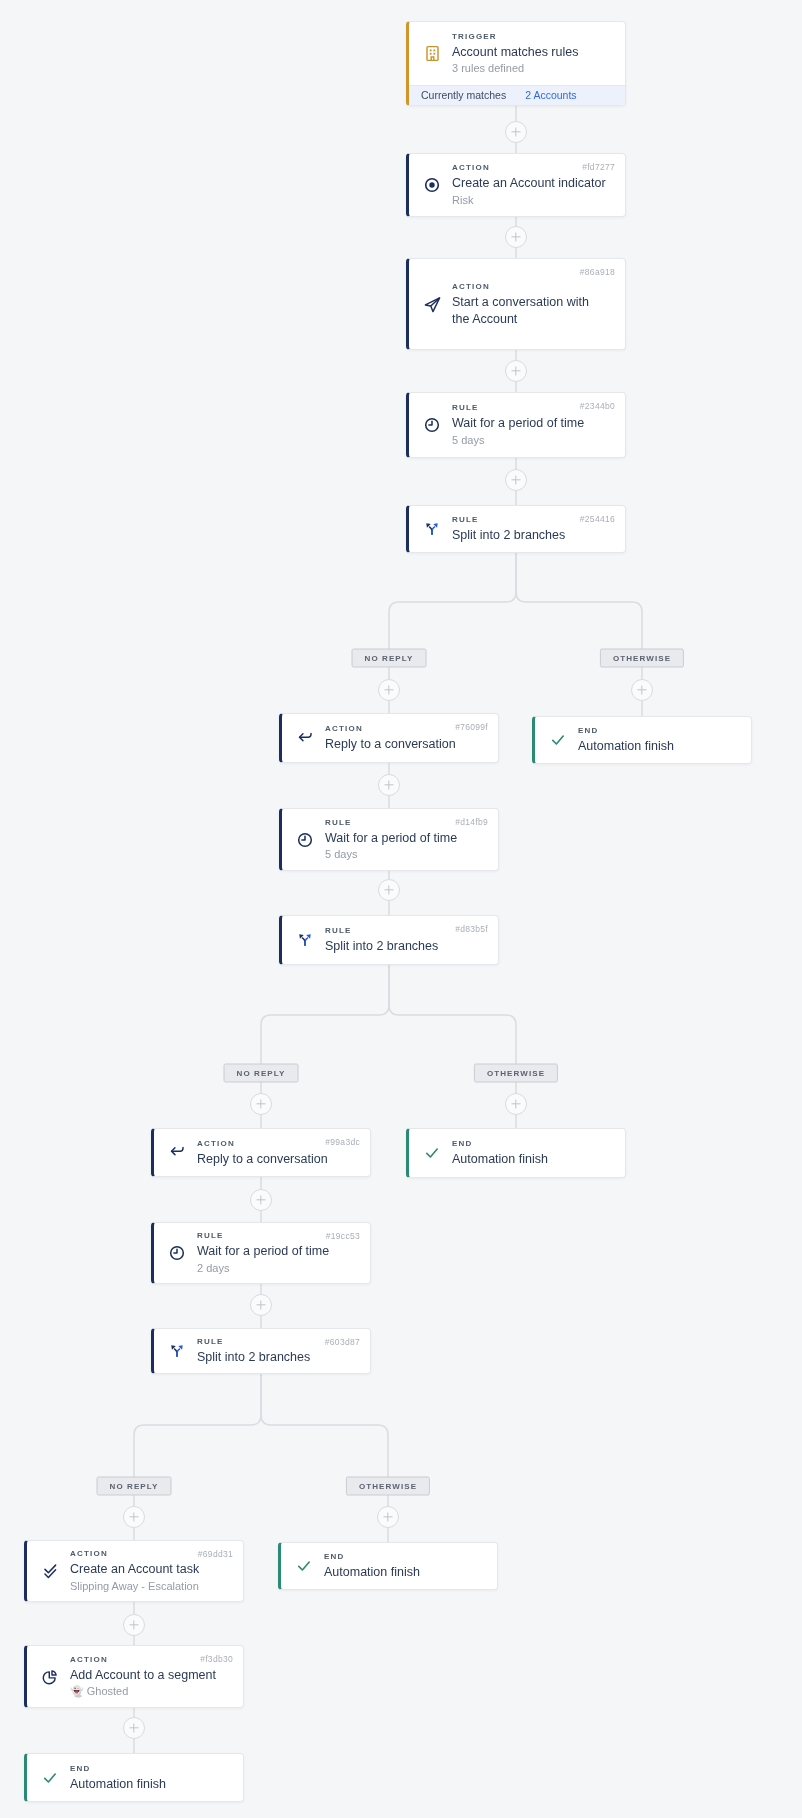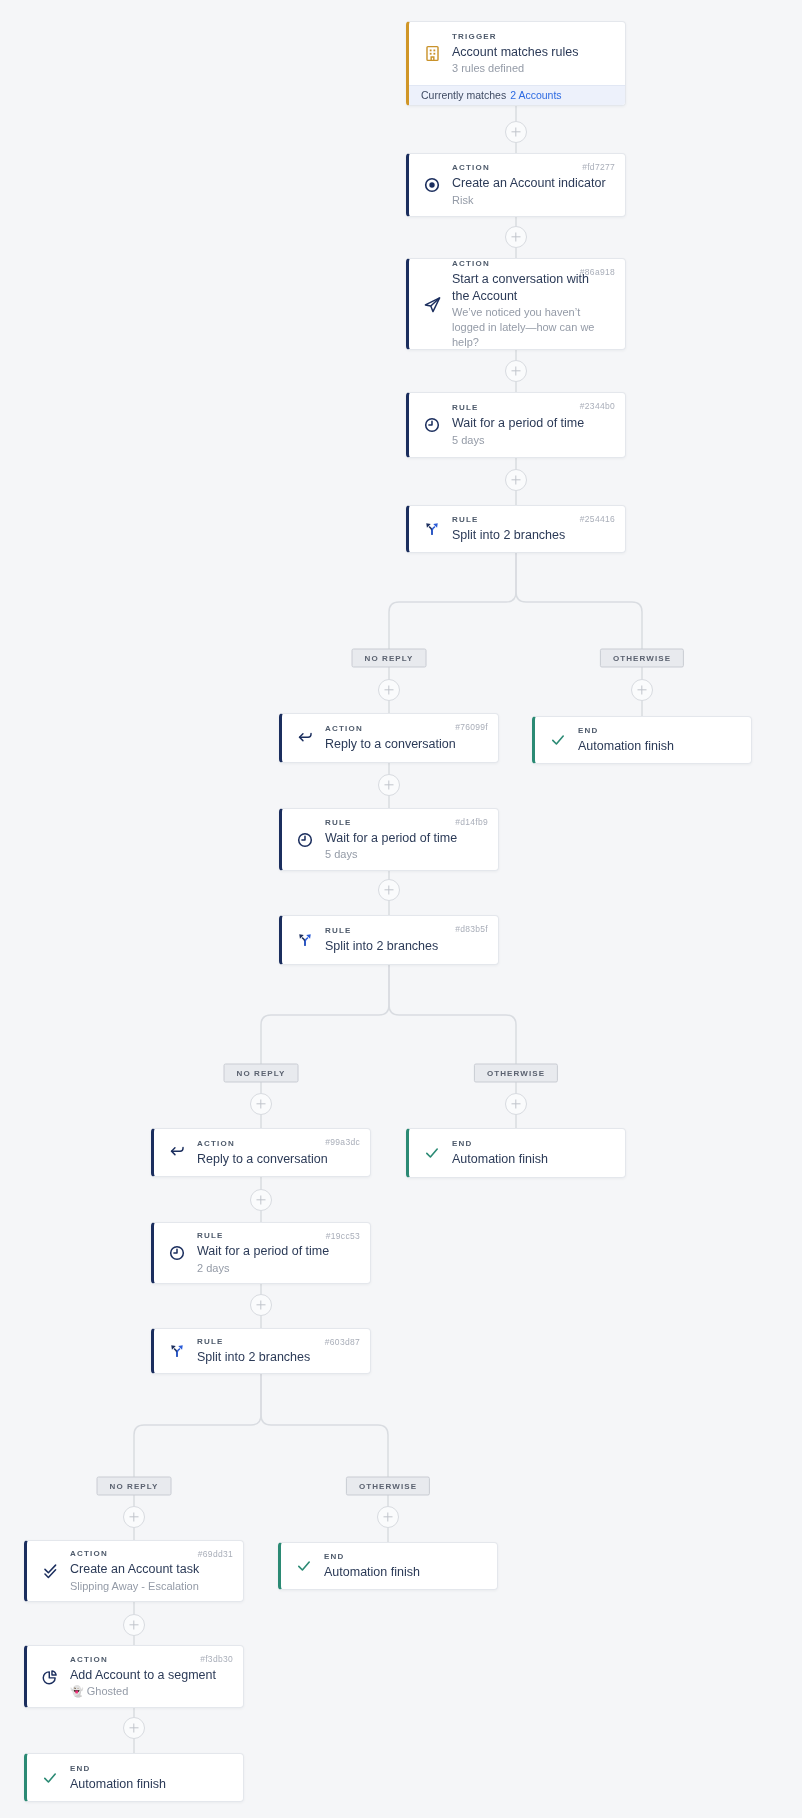--- a/index.html
+++ b/index.html
@@ -25,21 +25,21 @@
     display:flex;flex-direction:column;justify-content:center;
     padding:8px 10px 8px 43px;
   }
   .card.trigger{border-left-color:#d09627;padding:0;justify-content:center;}
   .card.end{border-left-color:#2b8a74;}
   .trigger-body{position:relative;height:65px;display:flex;flex-direction:column;justify-content:center;padding:0 10px 0 43px;box-sizing:border-box;}
   .trigger-footer{
     height:20px;background:#edf1fb;border-top:1px solid #e1e7f4;
     border-radius:0 0 3px 0;
     display:flex;align-items:center;padding-left:12px;
-    font-size:10.5px;color:#3f4b63;white-space:nowrap;
+    font-size:10.5px;color:#3f4b63;white-space:nowrap;gap:15px;
   }
   .trigger-footer .link{color:#2e6be2;font-weight:400;margin-left:4px;}
   .icon{
     position:absolute;left:12px;top:50%;transform:translateY(-50%);
     width:22px;height:22px;display:flex;align-items:center;justify-content:center;
   }
   .trigger-body .icon{top:50%;}
   .kind{font-size:8px;font-weight:700;letter-spacing:1.2px;color:#4e5a6b;line-height:1.4;}
   .title{font-size:12.5px;color:#2b3a57;line-height:1.32;margin-top:2px;}
   .title.w150{max-width:152px;}
@@ -126,21 +126,20 @@
   <div class="card" style="left:406px;top:258px;width:220px;height:92px">
     <span class="icon">
       <svg width="19" height="19" viewBox="0 0 20 20">
         <path d="M2.5 10.5 L17.5 3 L10.5 17.5 L8.2 11.5 Z" fill="none" stroke="#1b2e5e" stroke-width="1.5" stroke-linejoin="round"></path>
         <path d="M8.2 11.5 L17.5 3" fill="none" stroke="#1b2e5e" stroke-width="1.5"></path>
       </svg>
     </span>
     <div class="hash">#86a918</div>
     <div class="kind">ACTION</div>
     <div class="title w150">Start a conversation with the Account</div>
-    <div class="subtitle">We’ve noticed you haven’t logged in lately—how can we help?</div>
   </div>
 
   <div class="card" style="left:406px;top:392px;width:220px;height:66px">
     <span class="icon">
       <svg width="18" height="18" viewBox="0 0 20 20">
         <circle cx="10" cy="10" r="7" fill="none" stroke="#1b2e5e" stroke-width="1.7"></circle>
         <path d="M10 5.8 V10 H6.6" fill="none" stroke="#1b2e5e" stroke-width="1.7" stroke-linecap="round" stroke-linejoin="round"></path>
       </svg>
     </span>
     <div class="hash">#2344b0</div>

